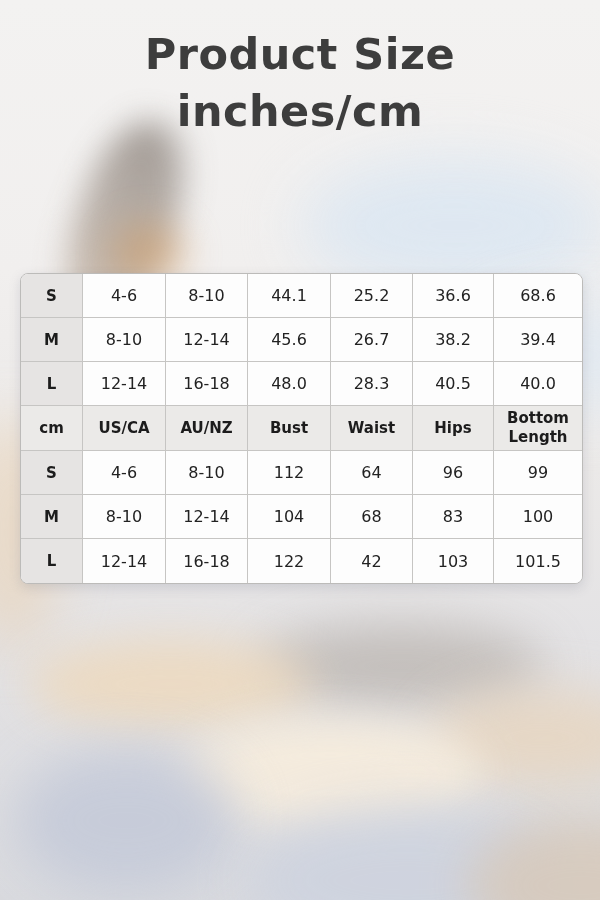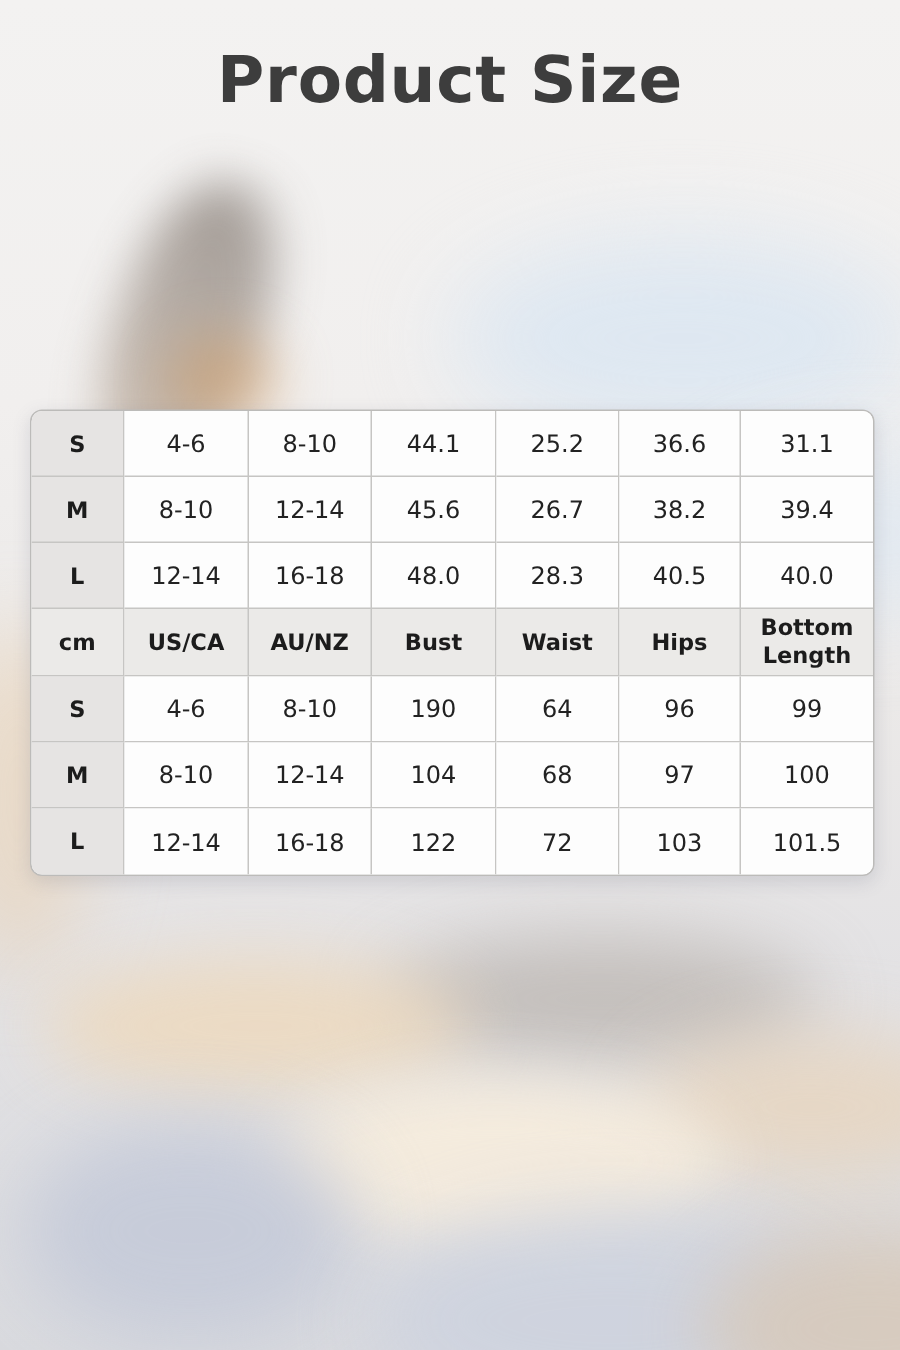--- a/index.html
+++ b/index.html
@@ -72,41 +72,42 @@
     <div class="blob cloud-warm-1"></div>
     <div class="blob cloud-warm-2"></div>
     <div class="blob cloud-highlight"></div>
     <div class="blob cloud-bluegray-1"></div>
     <div class="blob cloud-bluegray-2"></div>
     <div class="blob cloud-beige-br"></div>
   </div>
 
   <div class="title">
     <div>Product Size</div>
+    <div>inches/cm</div>
   </div>
 
   <table class="size-table">
     <colgroup>
       <col style="width:62px">
         <col style="width:83px">
         <col style="width:82px">
       <col style="width:83px">
         <col style="width:82px">
         <col style="width:81px">
       <col style="width:88px">
     </colgroup>
     <tbody id="size-table-body">
         <tr class="data-row">
           <th class="size-cell">S</th>
           <td>4-6</td>
           <td>8-10</td>
           <td>44.1</td>
           <td>25.2</td>
           <td>36.6</td>
-          <td>31.1</td>
+          <td>68.6</td>
         </tr>
         <tr class="data-row">
           <th class="size-cell">M</th>
           <td>8-10</td>
           <td>12-14</td>
           <td>45.6</td>
           <td>26.7</td>
           <td>38.2</td>
           <td>39.4</td>
         </tr>
@@ -125,39 +126,39 @@
           <th>AU/NZ</th>
           <th>Bust</th>
           <th>Waist</th>
           <th>Hips</th>
           <th>Bottom Length</th>
         </tr>
         <tr class="data-row">
           <th class="size-cell">S</th>
           <td>4-6</td>
           <td>8-10</td>
-          <td>190</td>
+          <td>112</td>
           <td>64</td>
           <td>96</td>
           <td>99</td>
         </tr>
         <tr class="data-row">
           <th class="size-cell">M</th>
           <td>8-10</td>
           <td>12-14</td>
           <td>104</td>
           <td>68</td>
-          <td>97</td>
+          <td>83</td>
           <td>100</td>
         </tr>
         <tr class="data-row">
           <th class="size-cell">L</th>
           <td>12-14</td>
           <td>16-18</td>
           <td>122</td>
-          <td>72</td>
+          <td>42</td>
           <td>103</td>
           <td>101.5</td>
         </tr>
       </tbody>
   </table>
 
 </div>
 
 </body></html>

